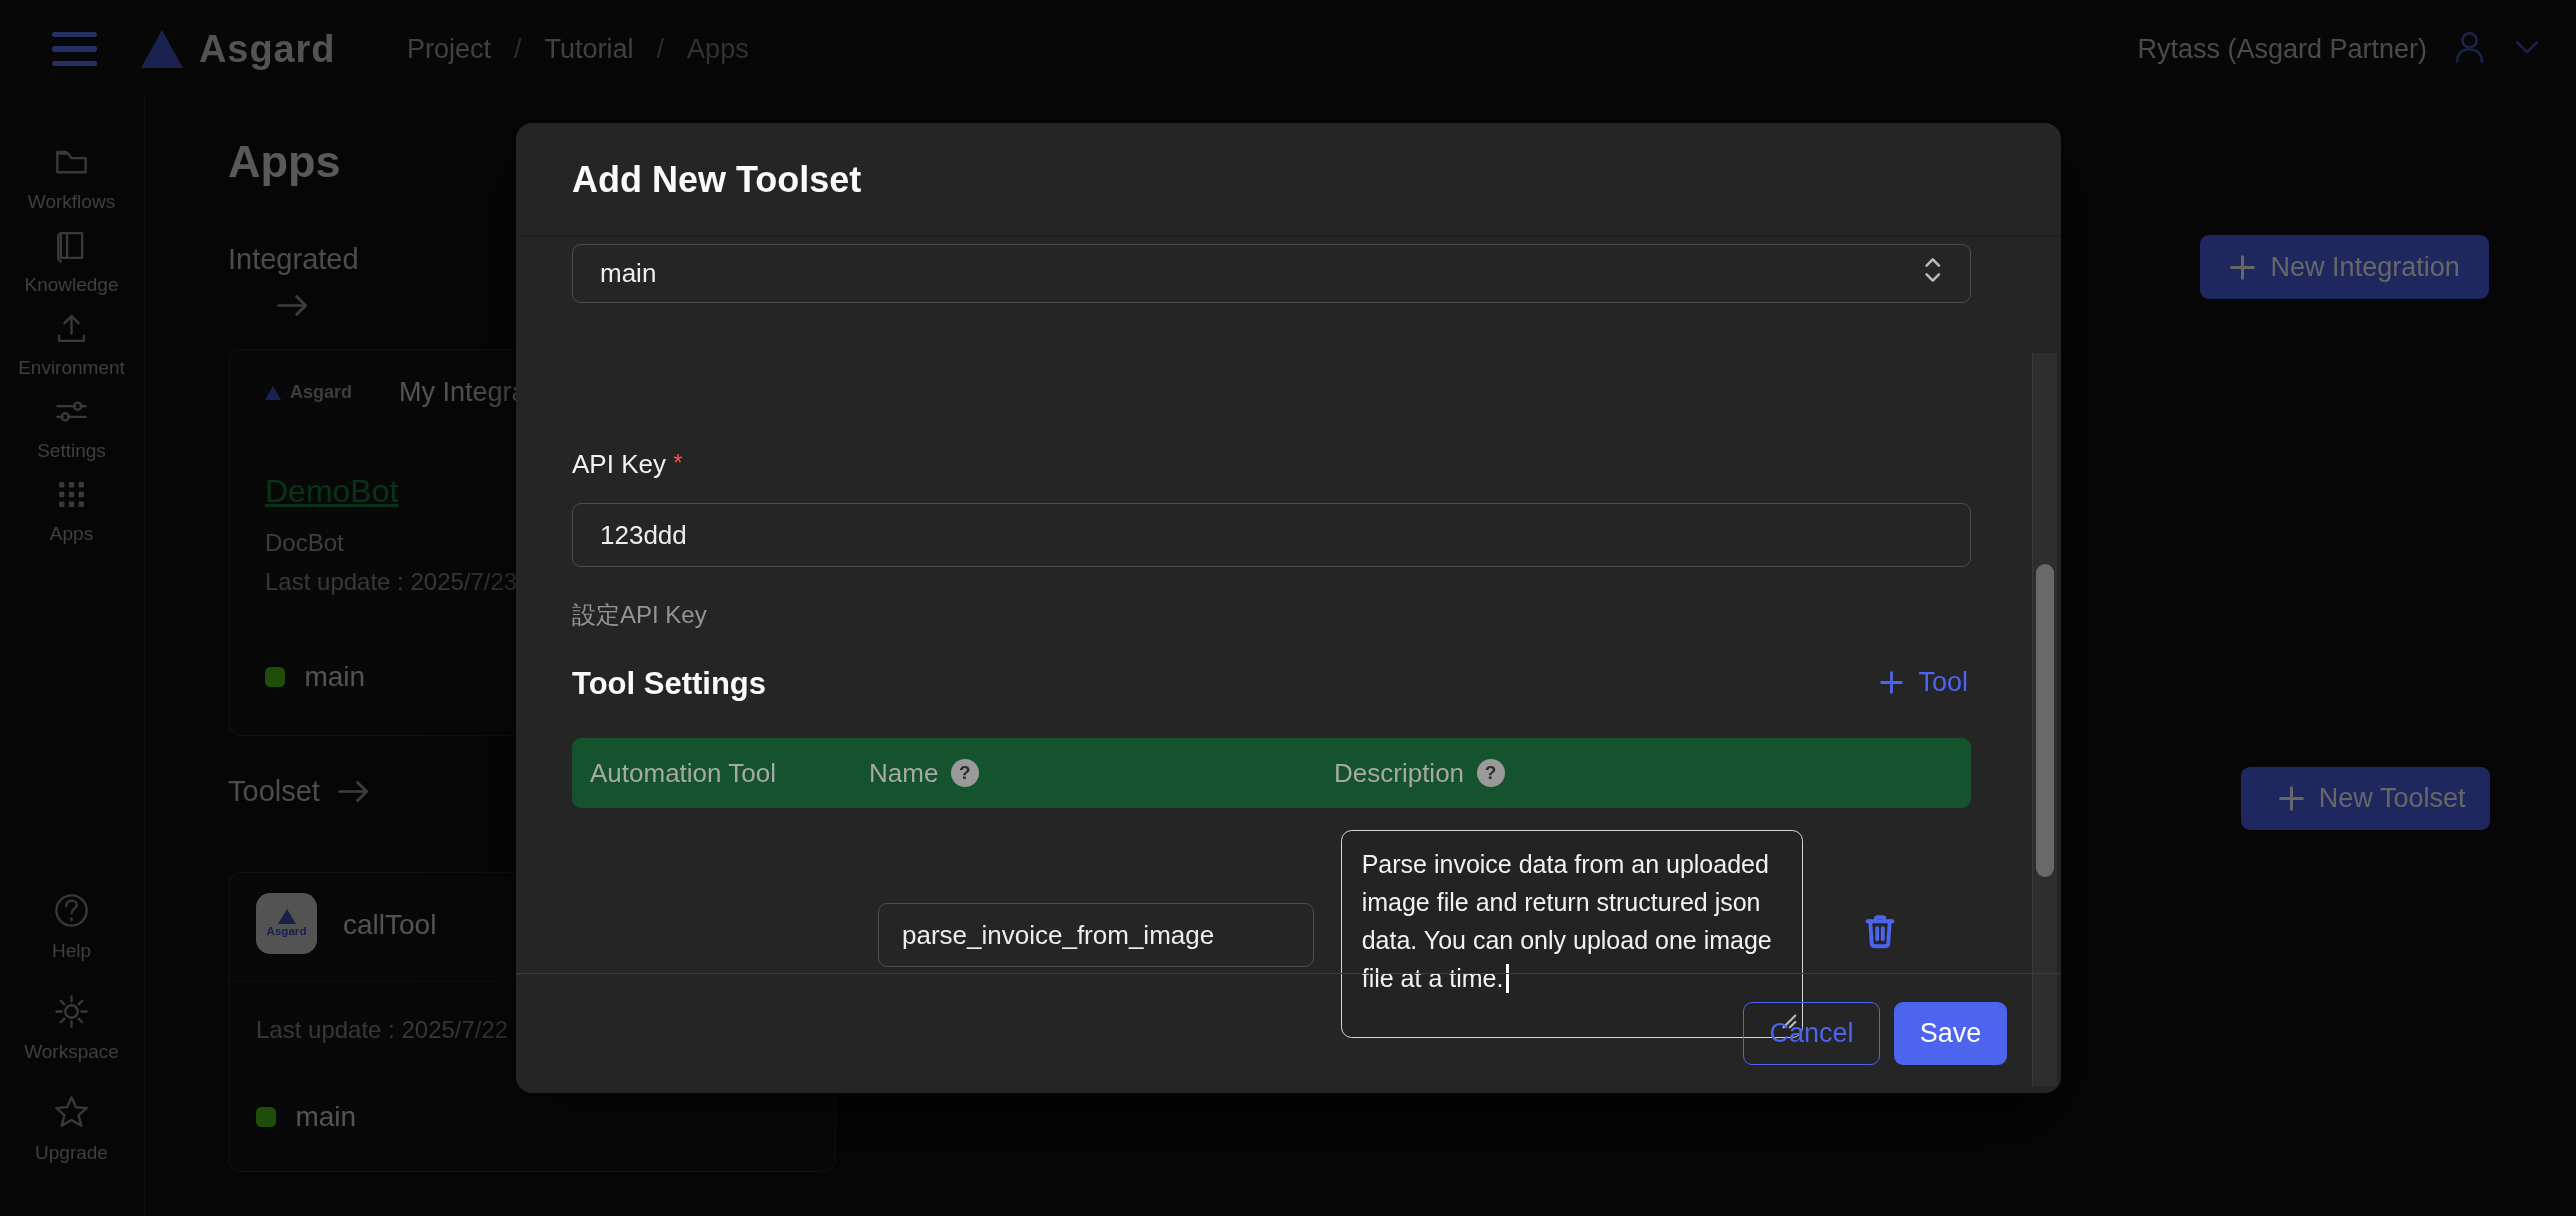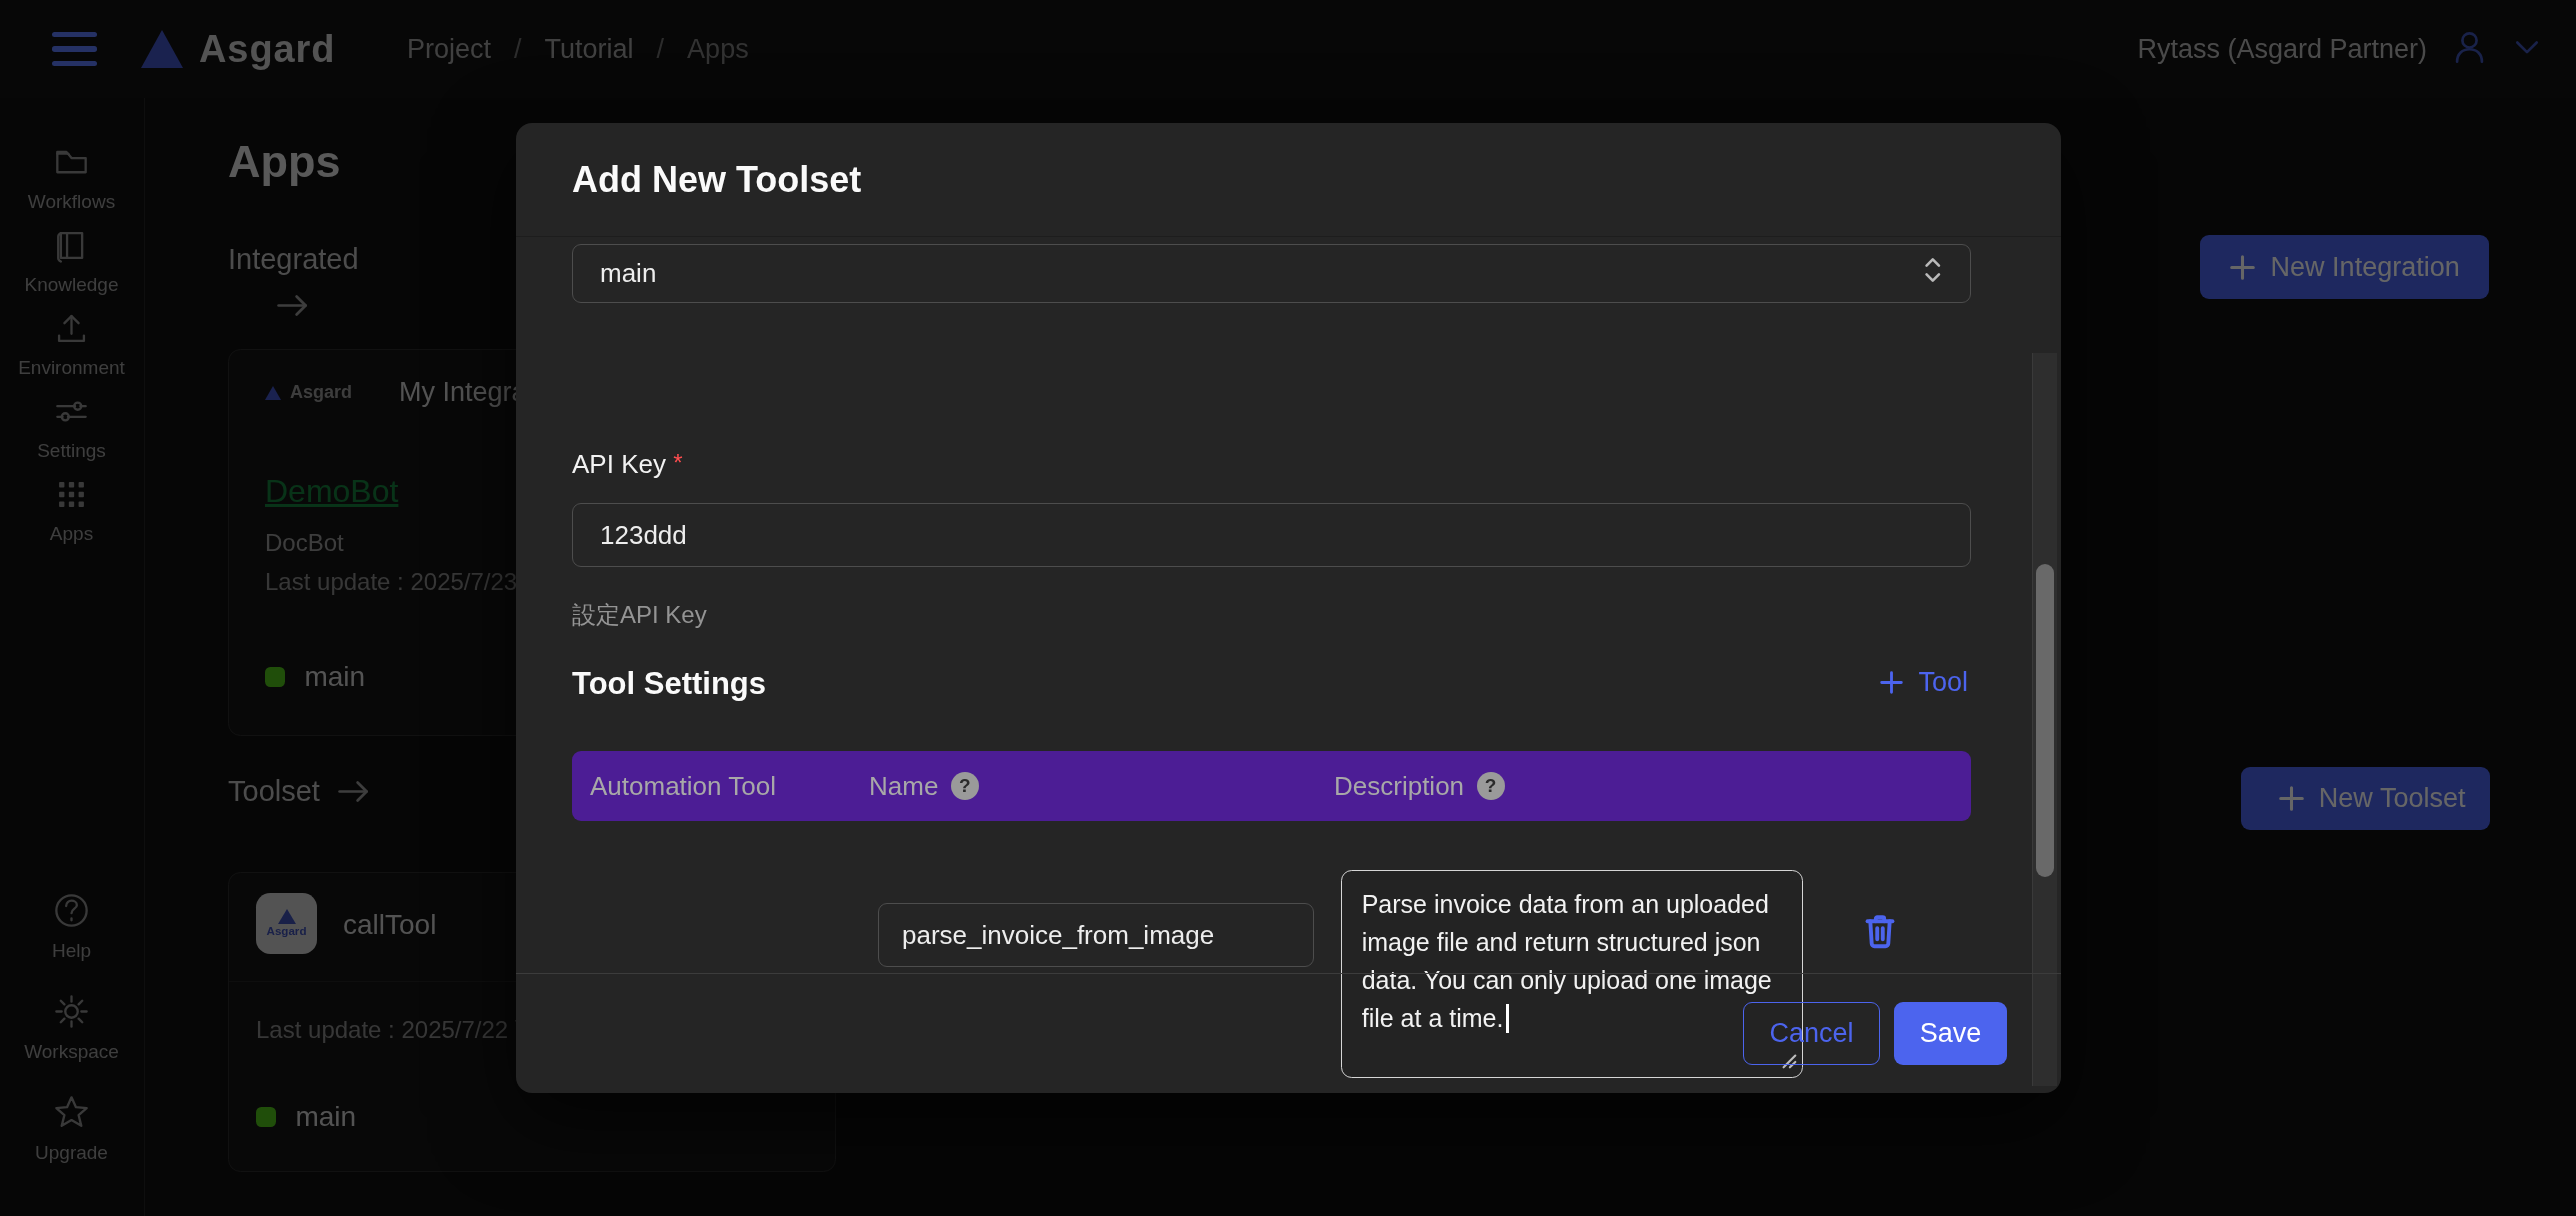--- a/index.html
+++ b/index.html
@@ -69,27 +69,27 @@
   .field { position:absolute; background:#252525; border:1.8px solid #4d4d4d; border-radius:9px; color:#ededed; font-size:26px; display:flex; align-items:center; }
   .select-env { left:56px; top:6.3px; width:1399px; height:59px; padding:0 27px; justify-content:space-between; }
   .updown svg { stroke:#b9b9b9; fill:none; stroke-width:3; stroke-linecap:round; stroke-linejoin:round; }
   .api-label { position:absolute; left:56px; top:211px; font-size:26px; color:#f2f2f2; }
   .req { color:#ff4d4f; margin-left:7.2px; font-size:24px; vertical-align:top; }
   .input-apikey { left:56px; top:265px; width:1399px; height:64px; padding:0 27px; }
   .helper { position:absolute; left:56px; top:361px; font-size:24px; color:#949494; }
   .ts-heading { position:absolute; left:56px; top:428px; font-size:31px; font-weight:bold; color:#fafafa; }
   .add-tool { position:absolute; right:93px; top:429px; display:flex; align-items:center; gap:14.3px; color:var(--accent); font-size:27px; cursor:pointer; }
   .add-tool svg { stroke:var(--accent); stroke-width:3.2; stroke-linecap:round; }
-  .thead { position:absolute; left:56px; top:513px; width:1399px; height:70px; background:#4c1d95; border-radius:9px; }
+  .thead { position:absolute; left:56px; top:500px; width:1399px; height:70px; background:#14532d; border-radius:9px; }
   .th { position:absolute; top:0; height:70px; display:flex; align-items:center; gap:12.5px; font-size:26px; color:#a8a8a8; }
   .th-automation { left:18px; } .th-name { left:297px; } .th-description { left:762px; }
   .qbadge { width:28px; height:28px; border-radius:50%; background:#9a9a9a; color:#2b2b2b; font-size:19px; font-weight:bold; display:flex; align-items:center; justify-content:center; }
   .select-tool { left:72px; top:665px; width:259px; height:64px; padding:0 21.5px; justify-content:space-between; font-size:26px; }
   .input-toolname { left:362px; top:665px; width:436px; height:64px; padding:0 23px; }
-  .desc-box { position:absolute; left:825px; top:592px; width:462px; height:208px; background:#232323; border:1.8px solid #d6d6d6; border-radius:10.7px; padding:14.3px 19.7px;margin-top:40px; }
+  .desc-box { position:absolute; left:825px; top:592px; width:462px; height:208px; background:#232323; border:1.8px solid #d6d6d6; border-radius:10.7px; padding:14.3px 19.7px; }
   .desc-text { font-size:25px; line-height:38px; color:#f2f2f2; word-wrap:break-word; }
   .desc-text::after { content:""; display:inline-block; width:2.7px; height:29px; background:#fff; margin-left:2.7px; vertical-align:-5.4px; }
   .resize-grip { position:absolute; right:4.5px; bottom:4.5px; }
   .resize-grip svg { stroke:#bdbdbd; stroke-width:2.4; stroke-linecap:round; }
   .trash { position:absolute; left:1347px; top:675px; cursor:pointer; }
   .trash svg { stroke:var(--accent); fill:none; stroke-width:2.8; stroke-linecap:round; stroke-linejoin:round; }
   .vscroll-track { position:absolute; left:1516px; top:115px; width:25px; height:733px; background:#2e2e2e; border-left:1.8px solid #3a3a3a; }
   .vscroll-thumb { position:absolute; left:2.7px; top:211px; width:18px; height:313px; border-radius:9px; background:#696969; cursor:grab; }
   .modal-footer { position:absolute; left:0; top:850px; width:100%; height:121px; border-top:1.8px solid #3c3c3c; }
   .btn { position:absolute; top:28px; height:63px; border-radius:9px; font-size:27px; display:flex; align-items:center; justify-content:center; cursor:pointer; }

